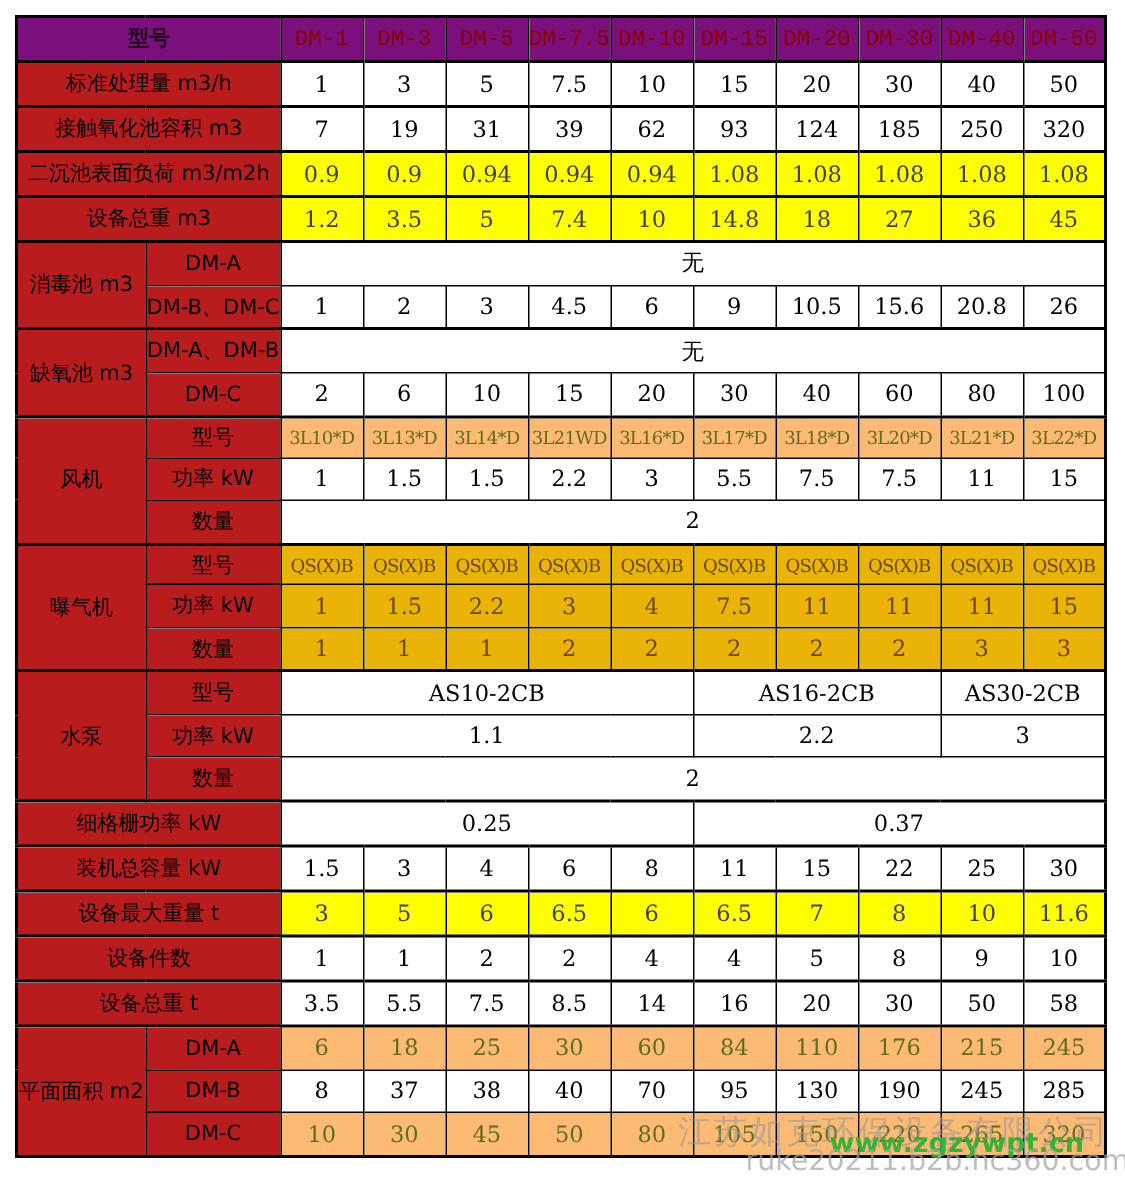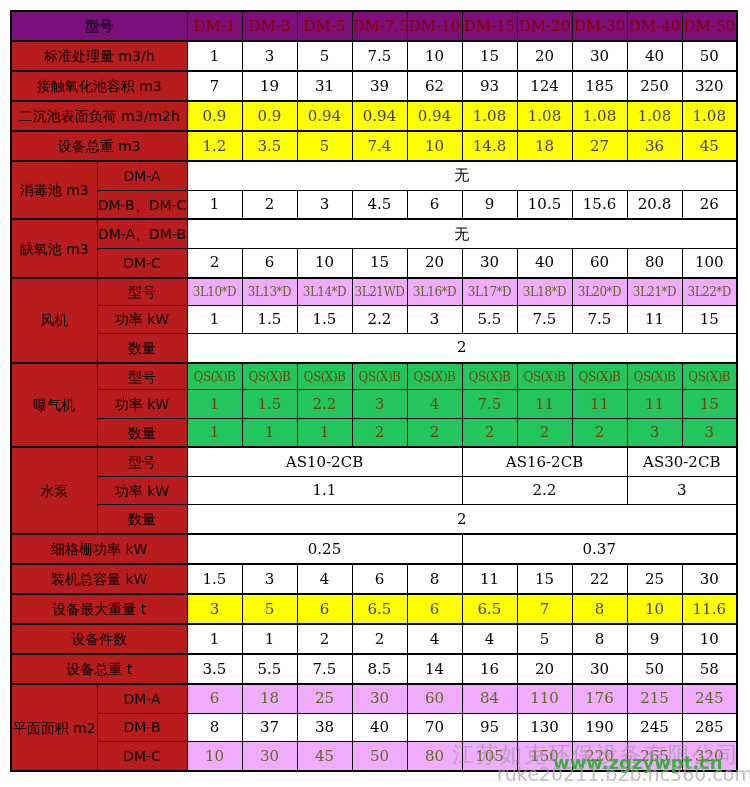--- a/index.html
+++ b/index.html
@@ -6,25 +6,25 @@
   .page{position:relative;width:750px;height:787px;background:#ffffff;overflow:hidden;
         font-family:"DejaVu Serif","DejaVu Sans",serif;}
   table.spec{position:absolute;left:10px;top:10px;width:726px;height:762px;
              border-collapse:collapse;table-layout:fixed;border:2px solid #000;padding-left:17px;}
   td{border:1px solid #000;text-align:center;vertical-align:middle;padding:0;
      font-size:15px;color:#000;overflow:hidden;white-space:nowrap;line-height:1;}
   tr.sec td{border-top:2px solid #000;}
   td.lbl{background:#b91c1c;color:#000;font-size:14px;font-family:"DejaVu Sans",sans-serif;}
   tr.hdr td{background:#7B107D;}
   tr.hdr td.lbl{color:#1a001a;font-weight:bold;}
-  tr.hdr td.val{color:#8B0000;}
+  tr.hdr td.val{color:#8B0000;font-family:Liberation Mono, monospace;}
   td.s-white{background:#FFFFFF;color:#000;}
   td.s-yellow{background:#FFFF00;color:#404040;}
-  td.s-cream{background:#f0abfc;color:#5F6B1E;}
-  td.s-orange{background:#22c55e;color:#6B4A00;}
+  td.s-cream{background:#fdba74;color:#5F6B1E;}
+  td.s-orange{background:#eab308;color:#6B4A00;}
   td.small{font-size:12px;letter-spacing:-0.5px;}
   .watermark{position:absolute;pointer-events:none;z-index:5;white-space:nowrap;}
   .wm-company{left:452px;top:740px;font-size:22px;letter-spacing:2px;color:#9a9a9a;opacity:0.62;
               font-family:"DejaVu Sans",sans-serif;}
   .wm-site{left:553px;top:752px;font-size:18px;font-weight:bold;color:#2EB135;opacity:0.95;
            font-family:"DejaVu Sans",sans-serif;}
   .wm-url{left:497px;top:763px;font-size:19px;color:#a5a5a5;opacity:0.72;
           font-family:"DejaVu Sans",sans-serif;}
 </style>
 </head>

